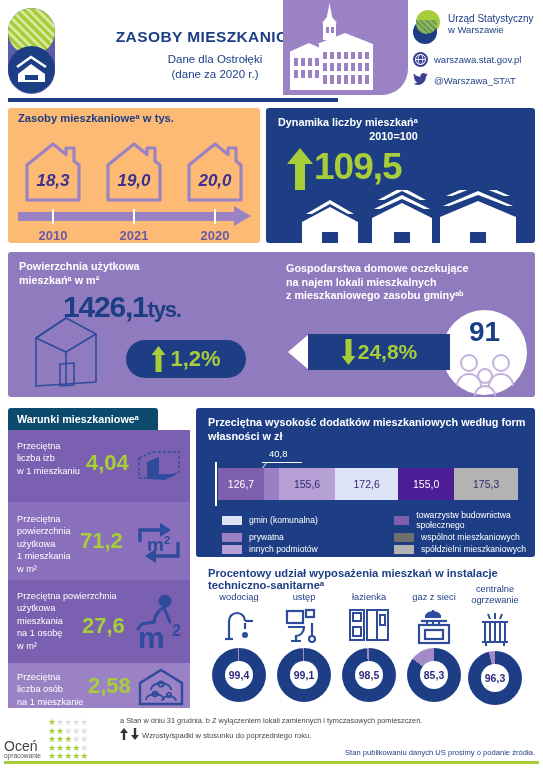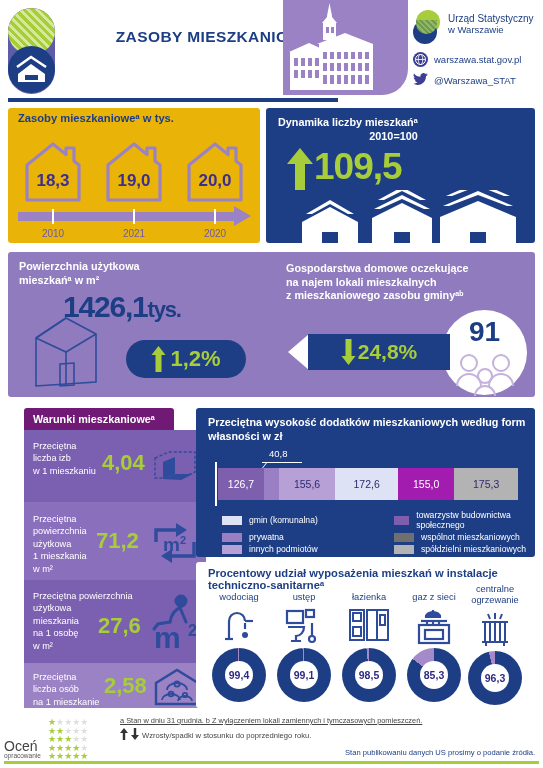--- a/index.html
+++ b/index.html
@@ -43,32 +43,32 @@
         font-size:9.5px;color:#1d3e85;}
 
   
   .panel{position:absolute;border-radius:3px;}
   .p-purple{background:#8f7bbd;}
   .p-blue{background:#1d3e85;}
   .ttl-w{color:#fff;font-weight:bold;font-size:10.8px;line-height:13.5px;}
   .ttl-b{color:#1d3e85;font-weight:bold;font-size:11.2px;}
 
   
-  #p-zasoby{left:8px;top:108px;width:252px;height:135px;background:#eab308;}
+  #p-zasoby{left:8px;top:108px;width:252px;height:135px;background:#fdba74;}
   #zas-title{left:10px;top:4px;}
-  .house{position:absolute;width:62px;height:66px;}
+  .house{position:absolute;width:62px;height:66px;font-style:italic;}
   .house .num{position:absolute;left:0;top:33px;width:62px;text-align:center;
               font-size:17px;font-weight:bold;color:#3b2f8f;}
   #tl-bar{position:absolute;left:10px;top:104px;width:216px;height:9px;background:#9a82c4;}
   #tl-arrow{position:absolute;left:226px;top:98px;width:0;height:0;
             border-top:10.5px solid transparent;border-bottom:10.5px solid transparent;
             border-left:17px solid #9a82c4;}
   .tick{position:absolute;top:101px;width:2px;height:15px;background:#fff;}
-  .yr{position:absolute;top:120px;width:40px;text-align:center;font-size:10px;
-      color:#6b5aa6;font-weight:normal;}
+  .yr{position:absolute;top:120px;width:40px;text-align:center;font-size:13px;
+      color:#6b5aa6;font-weight:bold;}
 
   
   #p-dyn{left:266px;top:108px;width:269px;height:135px;}
   #dyn-title{left:12px;top:8px;text-align:right;}
   #dyn-val{position:absolute;left:48px;top:38px;font-size:37px;font-weight:bold;
            color:#a8cd3a;letter-spacing:-1px;}
   #dyn-arrow{position:absolute;left:20px;top:40px;}
 
   
   #p-pow{left:8px;top:252px;width:252px;height:145px;padding-left:27px;}
@@ -89,21 +89,21 @@
   #gosp-ribbon .v{font-size:21px;font-weight:bold;color:#a8cd3a;}
   #gosp-tip{position:absolute;left:22px;top:82px;width:0;height:0;
             border-top:18px solid transparent;border-bottom:18px solid transparent;
             border-right:21px solid #fff;}
   #gosp-circle{position:absolute;left:176px;top:58px;width:85px;height:85px;
                border-radius:50%;background:#fff;}
   #gosp-num{position:absolute;left:176px;top:64px;width:85px;text-align:center;
             font-size:28px;font-weight:bold;color:#1d3e85;}
 
   
-  #p-war{left:8px;top:408px;width:150px;height:300px;background:#701a75;margin-left:16px;}
+  #p-war{left:8px;top:408px;width:150px;height:300px;background:#0c4a6e;}
   #war-title{left:9px;top:5px;}
   .war-row{position:absolute;left:0;width:182px;}
   .war-lab{position:absolute;left:9px;color:#fff;font-size:9.2px;line-height:12.4px;}
   .war-val{position:absolute;font-size:22px;font-weight:bold;color:#a8cd3a;}
   .war-ic{position:absolute;}
   .notch{position:absolute;left:83px;width:0;height:0;
          border-left:9px solid transparent;border-right:9px solid transparent;}
 
   
   #p-dod{left:196px;top:408px;width:339px;height:149px;}
@@ -131,21 +131,21 @@
   .donut{width:54px;height:54px;border-radius:50%;margin:3px auto 0;position:relative;}
   .donut .hole{position:absolute;left:13px;top:13px;width:28px;height:28px;
                border-radius:50%;background:#fff;display:flex;align-items:center;
                justify-content:center;font-size:10.5px;font-weight:bold;color:#2e2a80;}
 
   
   #stars{position:absolute;left:48px;top:718px;width:50px;}
   #stars div{font-size:9px;letter-spacing:0px;line-height:8.6px;}
   #ocen{position:absolute;left:4px;top:738px;font-size:14px;color:#444;}
   #ocen small{display:block;font-size:6.5px;color:#555;margin-top:-2px;}
-  #fn1{position:absolute;left:120px;top:716px;font-size:7.4px;color:#444;text-decoration:underline;}
+  #fn1{position:absolute;left:120px;top:716px;font-size:7.4px;color:#444;}
   #fn2{position:absolute;left:120px;top:728px;font-size:7.6px;color:#444;
        display:flex;align-items:center;gap:3px;}
   #fsrc{position:absolute;left:0;top:748px;width:535px;text-align:right;
         font-size:7.6px;color:#1d3e85;}
   #fbar{position:absolute;left:4px;top:761px;width:535px;height:3px;background:#a8cd3a;}
 </style>
 </head>
 <body>
 
 <div class="abs" id="header">
@@ -155,20 +155,24 @@
     <div id="logo-bot">
       <svg width="33" height="30" viewBox="0 0 33 30">
         <path d="M2 12 L16 2 L31 12" stroke="#fff" stroke-width="2.6" fill="none"></path>
         <path d="M3 19 L16 9 L30 19 L30 27 L3 27 Z" fill="#fff"></path>
         <rect x="10" y="20" width="13" height="5" fill="#1d3e85"></rect>
       </svg>
     </div>
   </div>
 
   <div class="abs" id="title-main">ZASOBY MIESZKANIOWE</div>
+  <div class="abs" id="title-sub">
+    <div>Dane dla Ostrołęki</div>
+    <div>(dane za 2020 r.)</div>
+  </div>
 
   <div class="abs" id="building">
     <svg width="125" height="95" viewBox="0 0 125 95">
       <path d="M44 16 L46.5 3 L49 16 Z" fill="#fff"></path>
       <rect x="44" y="16" width="5" height="7" fill="#fff"></rect>
       <path d="M39 23 L46.5 14 L54 23 Z" fill="#fff"></path>
       <rect x="40" y="23" width="13" height="17" fill="#fff"></rect>
       <rect x="43" y="27" width="3" height="6" fill="#9a82c4"></rect>
       <rect x="48" y="27" width="3" height="6" fill="#9a82c4"></rect>
       <path d="M6 52 L26 43 L46 52 Z" fill="#fff"></path>
@@ -430,21 +434,21 @@
   <div class="abs ttl-w" id="dod-title">Przeciętna wysokość dodatków mieszkaniowych według form własności w zł</div>
   <div id="bar-axis"></div>
   <div id="lead408"></div>
   <div id="lead408b"></div>
   <div id="lbl408">40,8</div>
   <div id="bar-wrap">
       <div style="width: 15.339%; background: rgb(126, 95, 174); color: rgb(255, 255, 255);">126,7</div>
       <div style="width: 4.93947%; background: rgb(155, 127, 196); color: rgb(255, 255, 255);"></div>
       <div style="width: 18.8378%; background: rgb(183, 160, 214); color: rgb(47, 42, 110);">155,6</div>
       <div style="width: 20.8959%; background: rgb(221, 227, 244); color: rgb(47, 42, 110);">172,6</div>
-      <div style="width: 18.7651%; background: #a21caf; color: rgb(255, 255, 255);">155,0</div>
+      <div style="width: 18.7651%; background: #4c1d95; color: rgb(255, 255, 255);">155,0</div>
       <div style="width: 21.2228%; background: rgb(179, 179, 179); color: rgb(47, 42, 110);">175,3</div>
     </div>
   <div id="legend">
       <div class="lg">
         <span class="sw" style="background: rgb(221, 227, 244);"></span>
         <span>gmin (komunalna)</span>
       </div>
       <div class="lg">
         <span class="sw" style="background: rgb(126, 95, 174);"></span>
         <span>towarzystw budownictwa społecznego</span>

